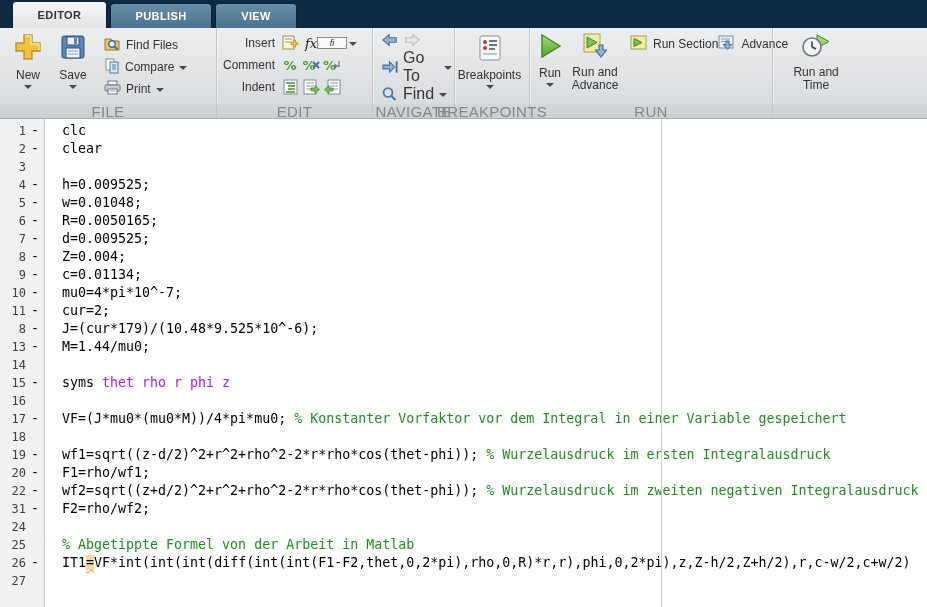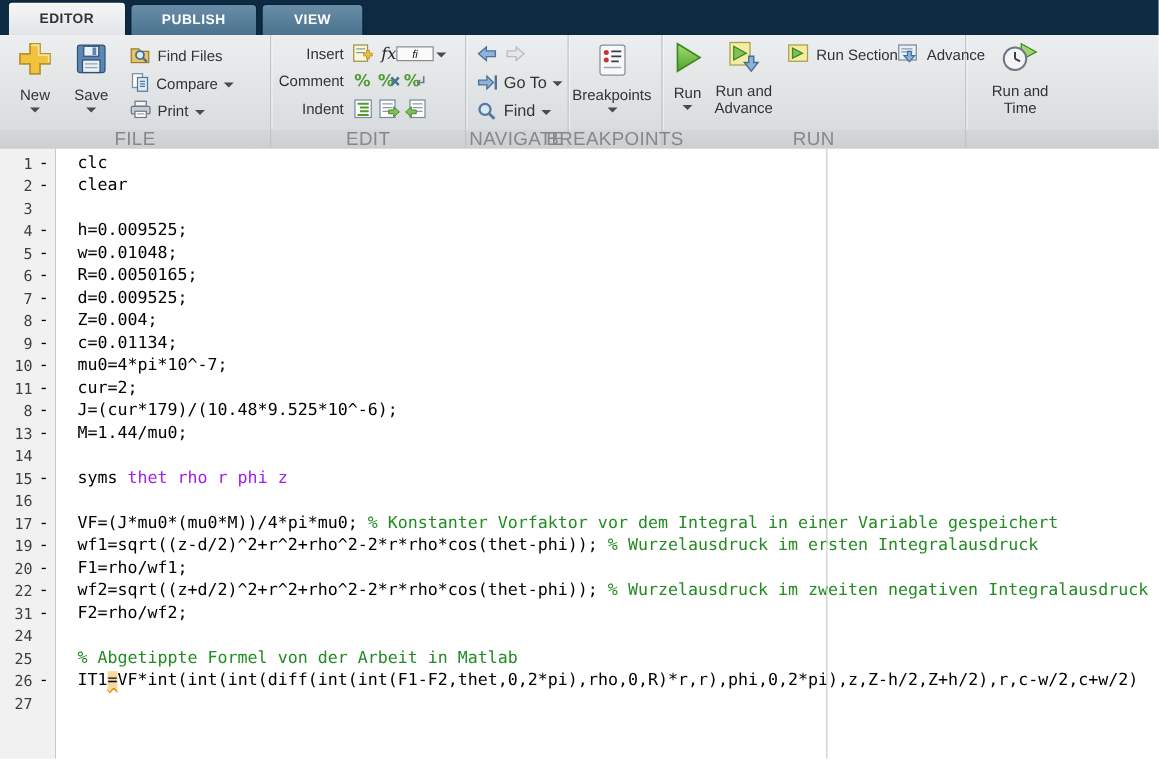--- a/index.html
+++ b/index.html
@@ -1,19 +1,19 @@
 <!DOCTYPE html>
 <html><head>
 <meta charset="utf-8">
 <style>
   * { margin:0; padding:0; box-sizing:border-box; }
   html,body { width:927px; height:607px; overflow:hidden; font-family:"Liberation Sans",sans-serif; background:#fff; }
 
   
-  .tabbar { height:28px; background:#0C2B43; display:flex; align-items:flex-end; padding-left:6px; }
+  .tabbar { height:28px; background:#0C2B43; display:flex; align-items:flex-end; padding-left:12px; }
   .tab { height:25px; margin-right:3px; display:flex; align-items:center; justify-content:center;
          font-size:11px; font-weight:bold; letter-spacing:.4px; border-radius:4px 4px 0 0;
          border:1px solid #0A2238; border-bottom:none; cursor:default; }
   .tab.active { width:95px; background:linear-gradient(#F5F6F7,#E2E4E7); color:#333; height:27px; }
   .tab.inactive { background:linear-gradient(#6A8DA7,#49738F); color:#FFF; }
   .tab.pub { width:102px; } .tab.view { width:82px; }
 
   
   .ribbon-wrap { background:linear-gradient(#ECEEEF,#D6D9DC); border-bottom:1px solid #A9ACAF; }
   .ribbon { position:relative; height:76px; }
@@ -33,21 +33,21 @@
   .dd { width:0; height:0; border-left:4px solid transparent; border-right:4px solid transparent; border-top:4px solid #4A4A4A; display:inline-block; margin-top:3px; }
   .ddr { margin-left:5px; margin-top:2px; }
   .stack { display:flex; flex-direction:column; justify-content:space-between; padding:3px 0 5px 6px; }
   .smallbtn { display:flex; align-items:center; font-size:12px; color:#333; height:20px; white-space:nowrap; cursor:default; }
   .smallbtn .icon16 { margin-right:5px; }
 
   .editrow { display:flex; align-items:center; }
   .editrow .elabel { width:54px; text-align:right; font-size:12px; color:#333; margin-right:6px; }
   .icon18 { width:18px; height:18px; display:inline-flex; align-items:center; justify-content:center; margin-right:3px; }
 
-  .navrow { display:flex; align-items:center; font-size:13px; color:#333; }
+  .navrow { display:flex; align-items:center; font-size:16px; color:#333; }
   .navrow .icon18 { margin-right:4px; }
 
   .runmid { display:flex; flex-direction:row; justify-content:flex-end; margin:0 4px; }
   .runmid .smallbtn { height:24px; }
   .wraplabel { font-size:12px; color:#333; text-align:center; line-height:13px; margin-top:2px; }
 
   .pctglyph { font-family:"DejaVu Sans",sans-serif; font-weight:bold; font-size:13px; color:#4E9A2E; }
   .fxglyph { font-style:italic; font-family:"DejaVu Serif",serif; font-size:13px; color:#222;text-align:center; }
   .figlyph { font-size:9px; border:1px solid #8A8D90; background:#FAFAFA; padding:0 12px; font-style:italic; color:#222; }
 
@@ -351,20 +351,21 @@
       <div class="cl"><span class="ln">8</span><span class="dash">-</span><span class="ct"><span class="tk-code">Z=0.004;</span></span></div>
       <div class="cl"><span class="ln">9</span><span class="dash">-</span><span class="ct"><span class="tk-code">c=0.01134;</span></span></div>
       <div class="cl"><span class="ln">10</span><span class="dash">-</span><span class="ct"><span class="tk-code">mu0=4*pi*10^-7;</span></span></div>
       <div class="cl"><span class="ln">11</span><span class="dash">-</span><span class="ct"><span class="tk-code">cur=2;</span></span></div>
       <div class="cl"><span class="ln">8</span><span class="dash">-</span><span class="ct"><span class="tk-code">J=(cur*179)/(10.48*9.525*10^-6);</span></span></div>
       <div class="cl"><span class="ln">13</span><span class="dash">-</span><span class="ct"><span class="tk-code">M=1.44/mu0;</span></span></div>
       <div class="cl"><span class="ln">14</span><span class="dash"></span><span class="ct"></span></div>
       <div class="cl"><span class="ln">15</span><span class="dash">-</span><span class="ct"><span class="tk-code">syms </span><span class="tk-arg">thet rho r phi z</span></span></div>
       <div class="cl"><span class="ln">16</span><span class="dash"></span><span class="ct"></span></div>
       <div class="cl"><span class="ln">17</span><span class="dash">-</span><span class="ct"><span class="tk-code">VF=(J*mu0*(mu0*M))/4*pi*mu0; </span><span class="tk-cmt">% Konstanter Vorfaktor vor dem Integral in einer Variable gespeichert</span></span></div>
+      <div class="cl"><span class="ln">18</span><span class="dash"></span><span class="ct"></span></div>
       <div class="cl"><span class="ln">19</span><span class="dash">-</span><span class="ct"><span class="tk-code">wf1=sqrt((z-d/2)^2+r^2+rho^2-2*r*rho*cos(thet-phi)); </span><span class="tk-cmt">% Wurzelausdruck im ersten Integralausdruck</span></span></div>
       <div class="cl"><span class="ln">20</span><span class="dash">-</span><span class="ct"><span class="tk-code">F1=rho/wf1;</span></span></div>
       <div class="cl"><span class="ln">22</span><span class="dash">-</span><span class="ct"><span class="tk-code">wf2=sqrt((z+d/2)^2+r^2+rho^2-2*r*rho*cos(thet-phi)); </span><span class="tk-cmt">% Wurzelausdruck im zweiten negativen Integralausdruck</span></span></div>
       <div class="cl"><span class="ln">31</span><span class="dash">-</span><span class="ct"><span class="tk-code">F2=rho/wf2;</span></span></div>
       <div class="cl"><span class="ln">24</span><span class="dash"></span><span class="ct"></span></div>
       <div class="cl"><span class="ln">25</span><span class="dash"></span><span class="ct"><span class="tk-cmt">% Abgetippte Formel von der Arbeit in Matlab</span></span></div>
       <div class="cl"><span class="ln">26</span><span class="dash">-</span><span class="ct"><span class="tk-code">IT1</span><span class="tk-hl">=</span><span class="tk-code">VF*int(int(int(diff(int(int(F1-F2,thet,0,2*pi),rho,0,R)*r,r),phi,0,2*pi),z,Z-h/2,Z+h/2),r,c-w/2,c+w/2)</span></span></div>
       <div class="cl"><span class="ln">27</span><span class="dash"></span><span class="ct"></span></div>
     </div>
 </div>

